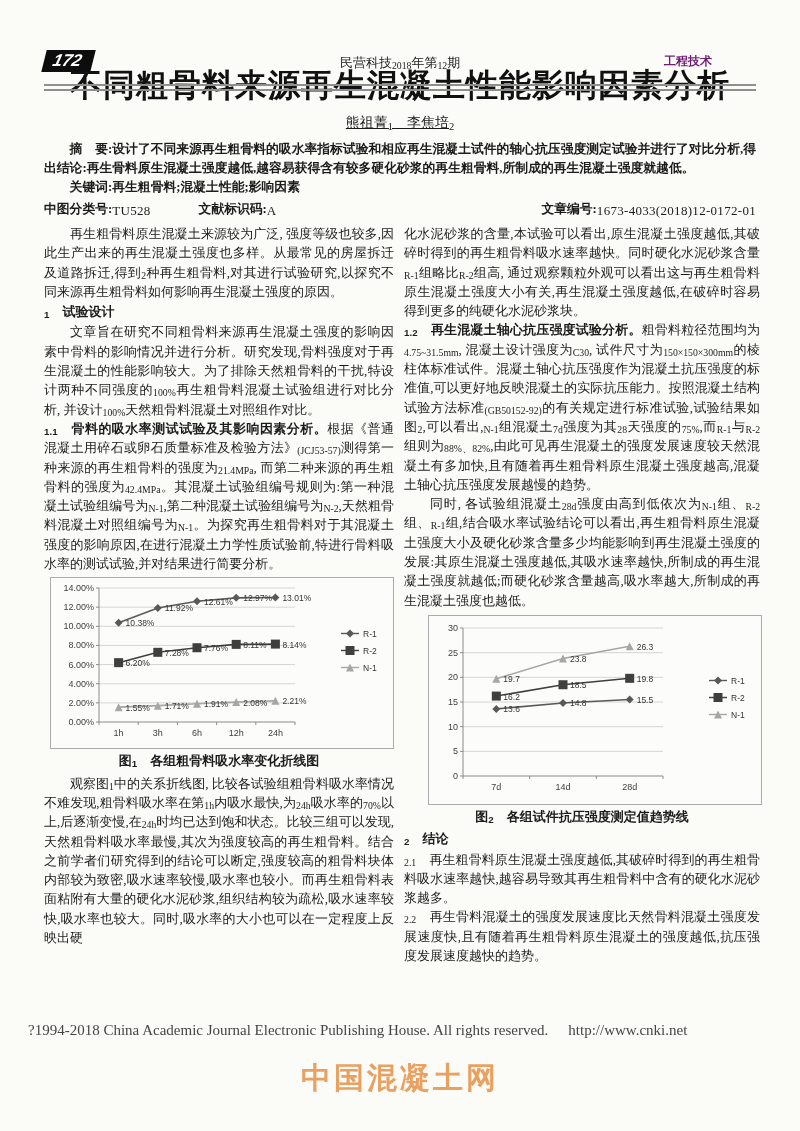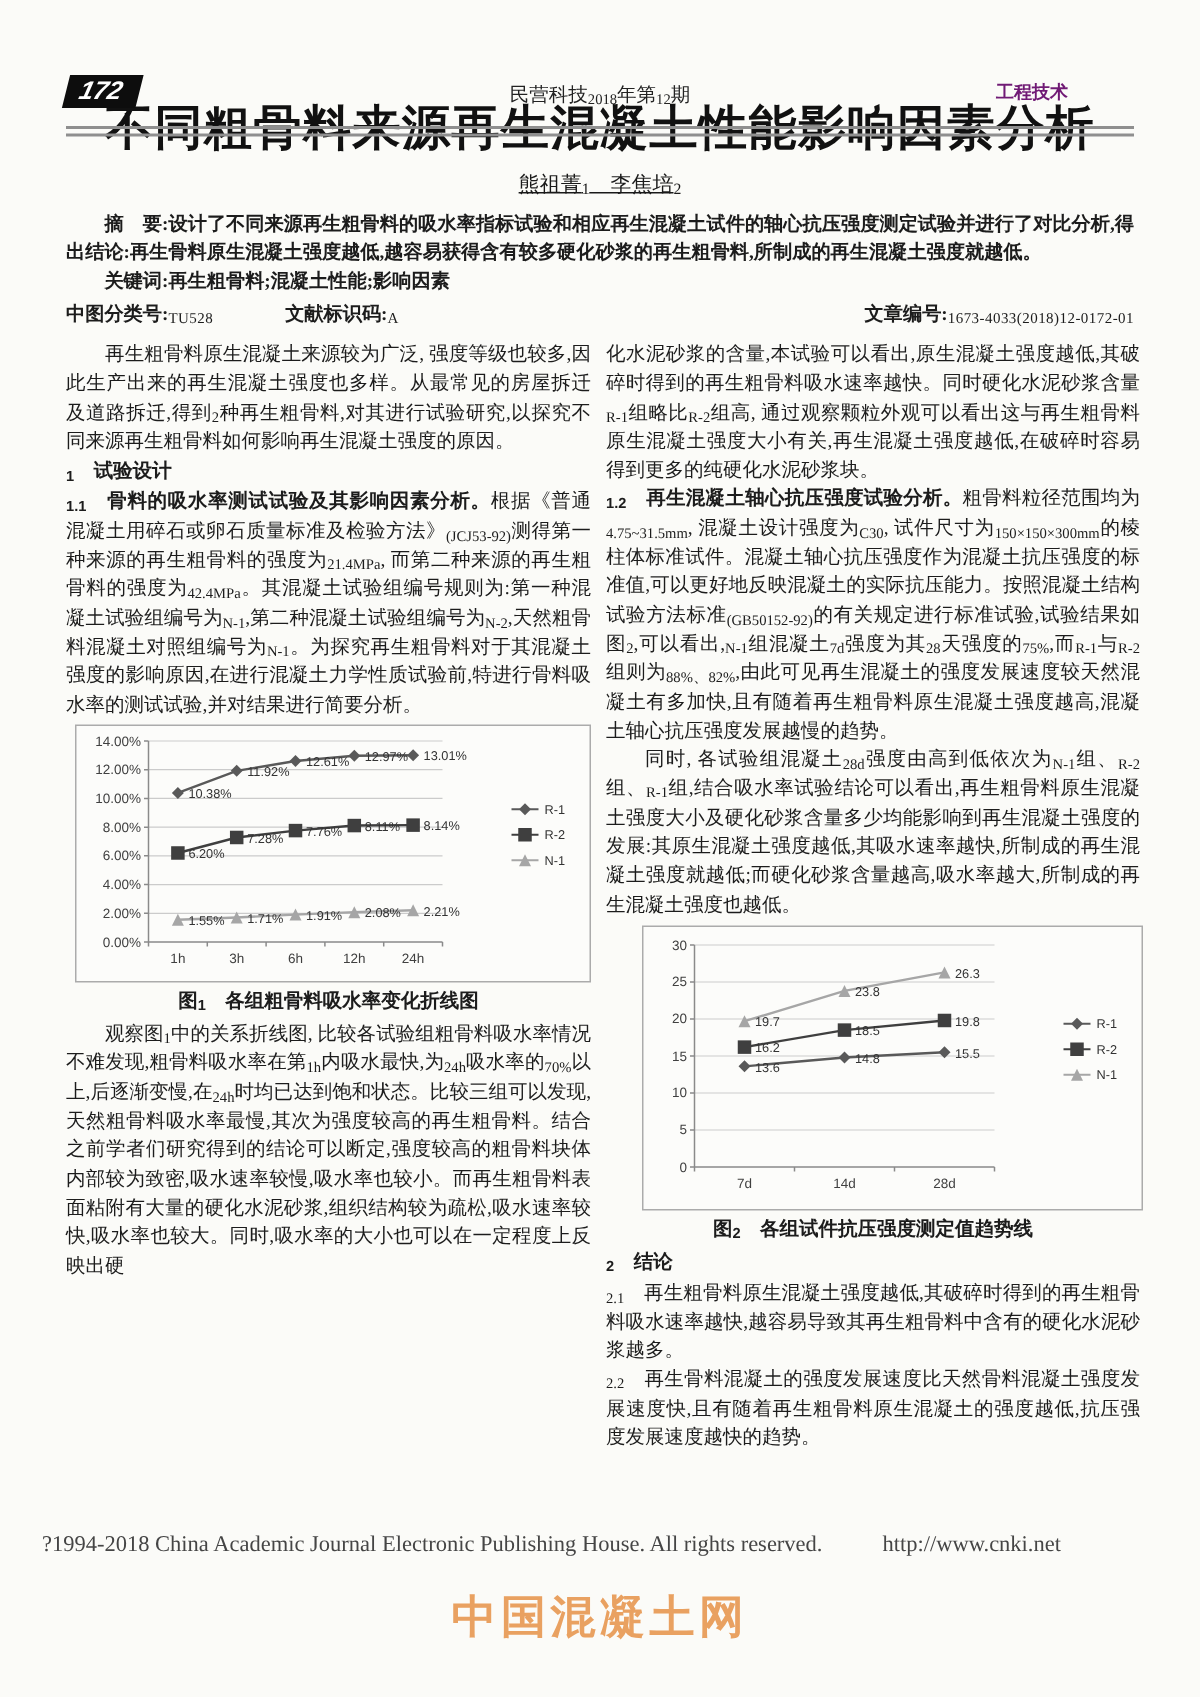--- a/index.html
+++ b/index.html
@@ -33,21 +33,21 @@
     font-family:"Liberation Sans",sans-serif;
     font-size:32px;font-weight:bold;letter-spacing:1px;color:#111;
   }
   .authors{ text-align:center;font-size:14px;margin:4px 0 0 0;color:#1a1a1a;text-decoration:underline;}
   .affiliation{ text-align:center;font-size:12.5px;margin:3px 0 0 0;color:#1a1a1a;}
   .abstract{ margin:8px 0 0 0;font-size:12.8px;line-height:19px;text-align:justify;text-indent:2em;font-weight:bold;}
   .keywords{ margin:0;font-size:12.8px;line-height:19px;text-indent:2em;font-weight:bold;}
   .meta-row{ display:flex;align-items:baseline;margin:2px 0 0 0;font-size:12.8px;font-weight:bold;line-height:20px;}
   .meta-mid{ margin-left:48px;}
   .meta-right{ margin-left:auto;}
-  .subval{ font-size:10px;font-weight:normal;position:relative;top:2px;letter-spacing:0.3px;}
+  .subval{ font-size:13px;font-weight:normal;position:relative;top:2px;letter-spacing:0.3px;}
   sub{ font-size:0.75em;vertical-align:-0.25em;line-height:0;}
   .columns{ display:flex;gap:10px;margin-top:5px;justify-content:space-between;}
   .col{ width:356px;font-size:13px;line-height:19.3px;text-align:justify;}
   .col p{margin:0;}
   .col p.indent{text-indent:2em;}
   .col p.heading{font-weight:bold;font-family:"Liberation Sans",sans-serif;font-size:13px;margin:1px 0;}
   .col p.caption{text-align:center;font-weight:bold;font-family:"Liberation Sans",sans-serif;font-size:13px;margin:1px 0 3px 0;text-indent:0;}
   .lead{font-weight:bold;font-family:"Liberation Sans",sans-serif;}
   .chart-box{ border:1px solid #ababab;background:#fcfcfa;}
   .chart-box.chart-0{ width:342px;margin:4px 0 2px 6px;}
@@ -55,21 +55,21 @@
   .chart-box svg{display:block;font-family:"Liberation Sans",sans-serif;}
   .watermark{
     position:absolute;left:0;top:1058px;width:100%;text-align:center;
     color:#e89a55;font-size:30px;font-weight:bold;letter-spacing:3px;
     font-family:"Liberation Sans",sans-serif;z-index:3;opacity:0.92;
   }
   .copyright-line{
     position:absolute;left:28px;right:18px;top:1022px;z-index:2;
     font-size:15px;color:#454545;display:flex;
   }
-  .copyright-line .cnki-url{margin-left:40px;}
+  .copyright-line .cnki-url{margin-left:20px;}
 </style>
 </head>
 <body>
 
 <div class="page-badge">172</div>
 <div class="journal-line">民营科技<sub>2018</sub>年第<sub>12</sub>期</div>
 <div class="section-label">工程技术</div>
 <div class="header-rule"></div>
 
 <div class="content">
@@ -82,21 +82,22 @@
   <div class="meta-row">
     <span><b>中图分类号:</b><span class="subval">TU528</span></span>
     <span class="meta-mid"><b>文献标识码:</b><span class="subval">A</span></span>
     <span class="meta-right"><b>文章编号:</b><span class="subval">1673-4033(2018)12-0172-01</span></span>
   </div>
 
   <div class="columns">
     <div class="col">
         <p class="indent">再生粗骨料原生混凝土来源较为广泛, 强度等级也较多,因此生产出来的再生混凝土强度也多样。从最常见的房屋拆迁及道路拆迁,得到<sub>2</sub>种再生粗骨料,对其进行试验研究,以探究不同来源再生粗骨料如何影响再生混凝土强度的原因。</p>
         <p class="heading"><sub>1</sub>　试验设计</p>
-        <p class="plain"><b class="lead"><sub>1.1</sub>　骨料的吸水率测试试验及其影响因素分析。</b>根据《普通混凝土用碎石或卵石质量标准及检验方法》<sub>(JCJ53-92)</sub>测得第一种来源的再生粗骨料的强度为<sub>21.4MPa</sub>, 而第二种来源的再生粗骨料的强度为<sub>42.4MPa</sub>。其混凝土试验组编号规则为:第一种混凝土试验组编号为<sub>N-1</sub>,第二种混凝土试验组编号为<sub>N-2</sub>,天然粗骨料混凝土对照组编号为<sub>N-1</sub>。为探究再生粗骨料对于其混凝土强度的影响原因,在进行混凝土力学性质试验前,特进行骨料吸水率的测试试验,并对结果进行简要分析。</p>
+        <p class="indent">文章旨在研究不同粗骨料来源再生混凝土强度的影响因素中骨料的影响情况并进行分析。研究发现,骨料强度对于再生混凝土的性能影响较大。为了排除天然粗骨料的干扰,特设计两种不同强度的<sub>100%</sub>再生粗骨料混凝土试验组进行对比分析, 并设计<sub>100%</sub>天然粗骨料混凝土对照组作对比。</p>
+        <p class="plain"><b class="lead"><sub>1.1</sub>　骨料的吸水率测试试验及其影响因素分析。</b>根据《普通混凝土用碎石或卵石质量标准及检验方法》<sub>(JCJ53-57)</sub>测得第一种来源的再生粗骨料的强度为<sub>21.4MPa</sub>, 而第二种来源的再生粗骨料的强度为<sub>42.4MPa</sub>。其混凝土试验组编号规则为:第一种混凝土试验组编号为<sub>N-1</sub>,第二种混凝土试验组编号为<sub>N-2</sub>,天然粗骨料混凝土对照组编号为<sub>N-1</sub>。为探究再生粗骨料对于其混凝土强度的影响原因,在进行混凝土力学性质试验前,特进行骨料吸水率的测试试验,并对结果进行简要分析。</p>
         <div class="chart-box chart-0">
           <svg width="340" height="170">
             <line x1="45" y1="144" x2="48" y2="144" stroke="#8a8a8a" stroke-width="1"></line>
             <text x="43" y="147" text-anchor="end" font-size="9" fill="#404040">0.00%</text>
             <line x1="48" y1="124.85714285714286" x2="244" y2="124.85714285714286" stroke="#cbcbcb" stroke-width="0.8"></line>
             <line x1="45" y1="124.85714285714286" x2="48" y2="124.85714285714286" stroke="#8a8a8a" stroke-width="1"></line>
             <text x="43" y="127.85714285714286" text-anchor="end" font-size="9" fill="#404040">2.00%</text>
             <line x1="48" y1="105.71428571428572" x2="244" y2="105.71428571428572" stroke="#cbcbcb" stroke-width="0.8"></line>
             <line x1="45" y1="105.71428571428572" x2="48" y2="105.71428571428572" stroke="#8a8a8a" stroke-width="1"></line>
             <text x="43" y="108.71428571428572" text-anchor="end" font-size="9" fill="#404040">4.00%</text>

